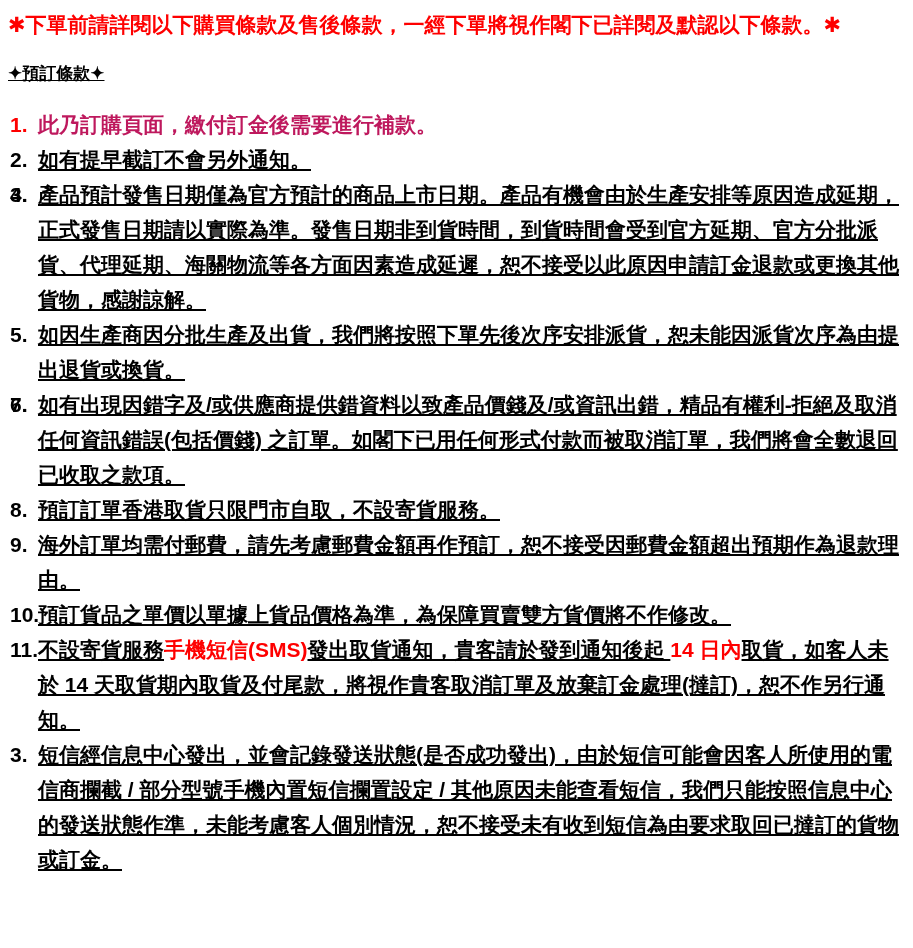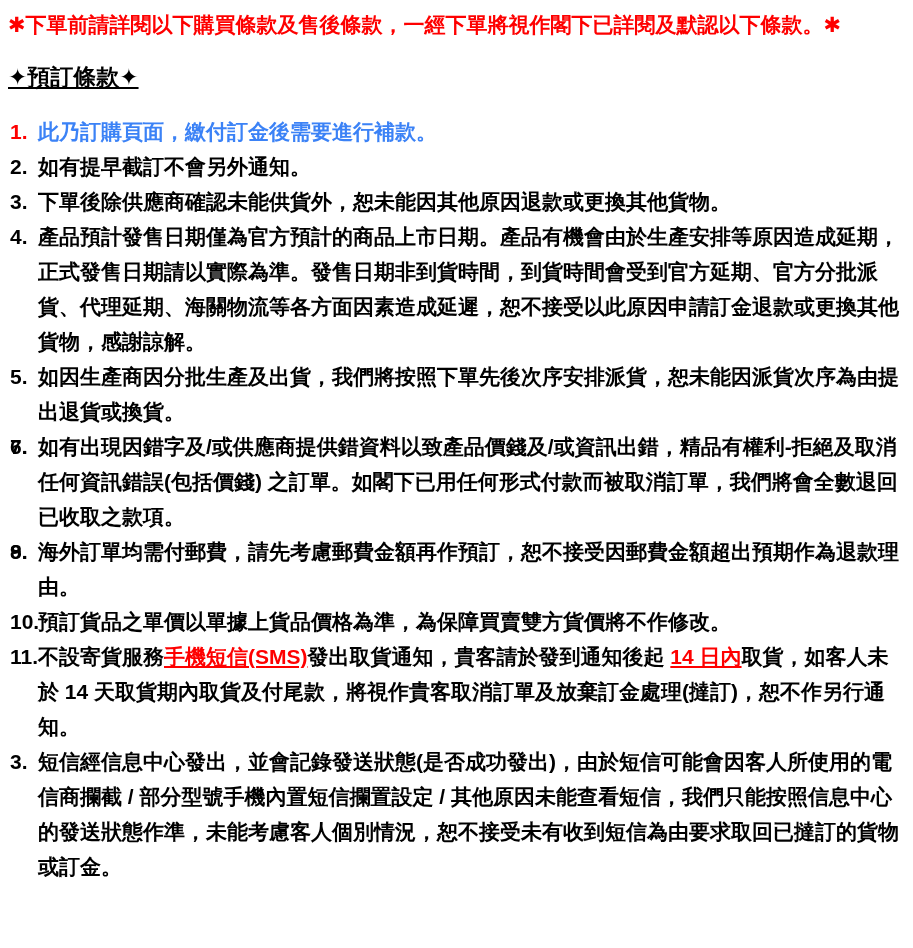--- a/index.html
+++ b/index.html
@@ -20,69 +20,69 @@
     box-sizing: border-box;
   }
   .notice-header {
     color: #fe0000;
     font-size: 21px;
     line-height: 1.25;
     margin: 0 0 26px 0;
   }
   .section-title {
     color: #000000;
-    font-size: 23px;
+    font-size: 17px;
     line-height: 1.2;
     margin: 0 0 22px 0;
+    font-family: Liberation Serif, serif;
   }
   .section-title .title-text {
     text-decoration: underline;
   }
   .terms-list {
     font-size: 21px;
     line-height: 35px;
   }
   .term-item {
     position: relative;
     padding-left: 30px;
   }
   .term-num {
     position: absolute;
     left: 2px;
     top: 0;
   }
   .term-item.first-red, .term-item.first-red .term-num {
     color: #fe0000;
   }
-  .seg-normal { color: inherit; }
-  .seg-red { color: #3b82f6; }
+  .seg-normal { color: inherit; text-decoration: underline; }
+  .seg-red { color: #be185d; }
   .seg-red-underline {
     color: #fe0000;
-    text-decoration: underline;
   }
 </style>
 </head>
 <body>
 
 <div class="page">
 
   <div class="notice-header">✱下單前請詳閱以下購買條款及售後條款，一經下單將視作閣下已詳閱及默認以下條款。✱</div>
 
   <div class="section-title">
     <span class="title-text">✦預訂條款✦</span>
   </div>
 
   <div class="terms-list">
       <div class="term-item first-red"><span class="term-num">1.</span><span class="seg-red">此乃訂購頁面，繳付訂金後需要進行補款。</span></div>
       <div class="term-item"><span class="term-num">2.</span><span class="seg-normal">如有提早截訂不會另外通知。</span></div>
-      <div class="term-item"><span class="term-num">3.</span><span class="seg-normal">下單後除供應商確認未能供貨外，恕未能因其他原因退款或更換其他貨物。</span></div>
+      <div class="term-item"><span class="term-num">3.</span></div>
       <div class="term-item"><span class="term-num">4.</span><span class="seg-normal">產品預計發售日期僅為官方預計的商品上市日期。產品有機會由於生產安排等原因造成延期，正式發售日期請以實際為準。發售日期非到貨時間，到貨時間會受到官方延期、官方分批派貨、代理延期、海關物流等各方面因素造成延遲，恕不接受以此原因申請訂金退款或更換其他貨物，感謝諒解。</span></div>
       <div class="term-item"><span class="term-num">5.</span><span class="seg-normal">如因生產商因分批生產及出貨，我們將按照下單先後次序安排派貨，恕未能因派貨次序為由提出退貨或換貨。</span></div>
       <div class="term-item"><span class="term-num">6.</span></div>
       <div class="term-item"><span class="term-num">7.</span><span class="seg-normal">如有出現因錯字及/或供應商提供錯資料以致產品價錢及/或資訊出錯，精品有權利-拒絕及取消任何資訊錯誤(包括價錢) 之訂單。如閣下已用任何形式付款而被取消訂單，我們將會全數退回已收取之款項。</span></div>
-      <div class="term-item"><span class="term-num">8.</span></div>
+      <div class="term-item"><span class="term-num">8.</span><span class="seg-normal">預訂訂單香港取貨只限門市自取，不設寄貨服務。</span></div>
       <div class="term-item"><span class="term-num">9.</span><span class="seg-normal">海外訂單均需付郵費，請先考慮郵費金額再作預訂，恕不接受因郵費金額超出預期作為退款理由。</span></div>
       <div class="term-item"><span class="term-num">10.</span><span class="seg-normal">預訂貨品之單價以單據上貨品價格為準，為保障買賣雙方貨價將不作修改。</span></div>
       <div class="term-item"><span class="term-num">11.</span><span class="seg-normal">不設寄貨服務</span><span class="seg-red-underline">手機短信(SMS)</span><span class="seg-normal">發出取貨通知，貴客請於發到通知後起 </span><span class="seg-red-underline">14 日內</span><span class="seg-normal">取貨，如客人未於 14 天取貨期內取貨及付尾款，將視作貴客取消訂單及放棄訂金處理(撻訂)，恕不作另行通知。</span></div>
       <div class="term-item"><span class="term-num">3.</span><span class="seg-normal">短信經信息中心發出，並會記錄發送狀態(是否成功發出)，由於短信可能會因客人所使用的電信商攔截 / 部分型號手機內置短信攔置設定 / 其他原因未能查看短信，我們只能按照信息中心的發送狀態作準，未能考慮客人個別情況，恕不接受未有收到短信為由要求取回已撻訂的貨物或訂金。</span></div>
     </div>
 
 </div>
 
 </body></html>

